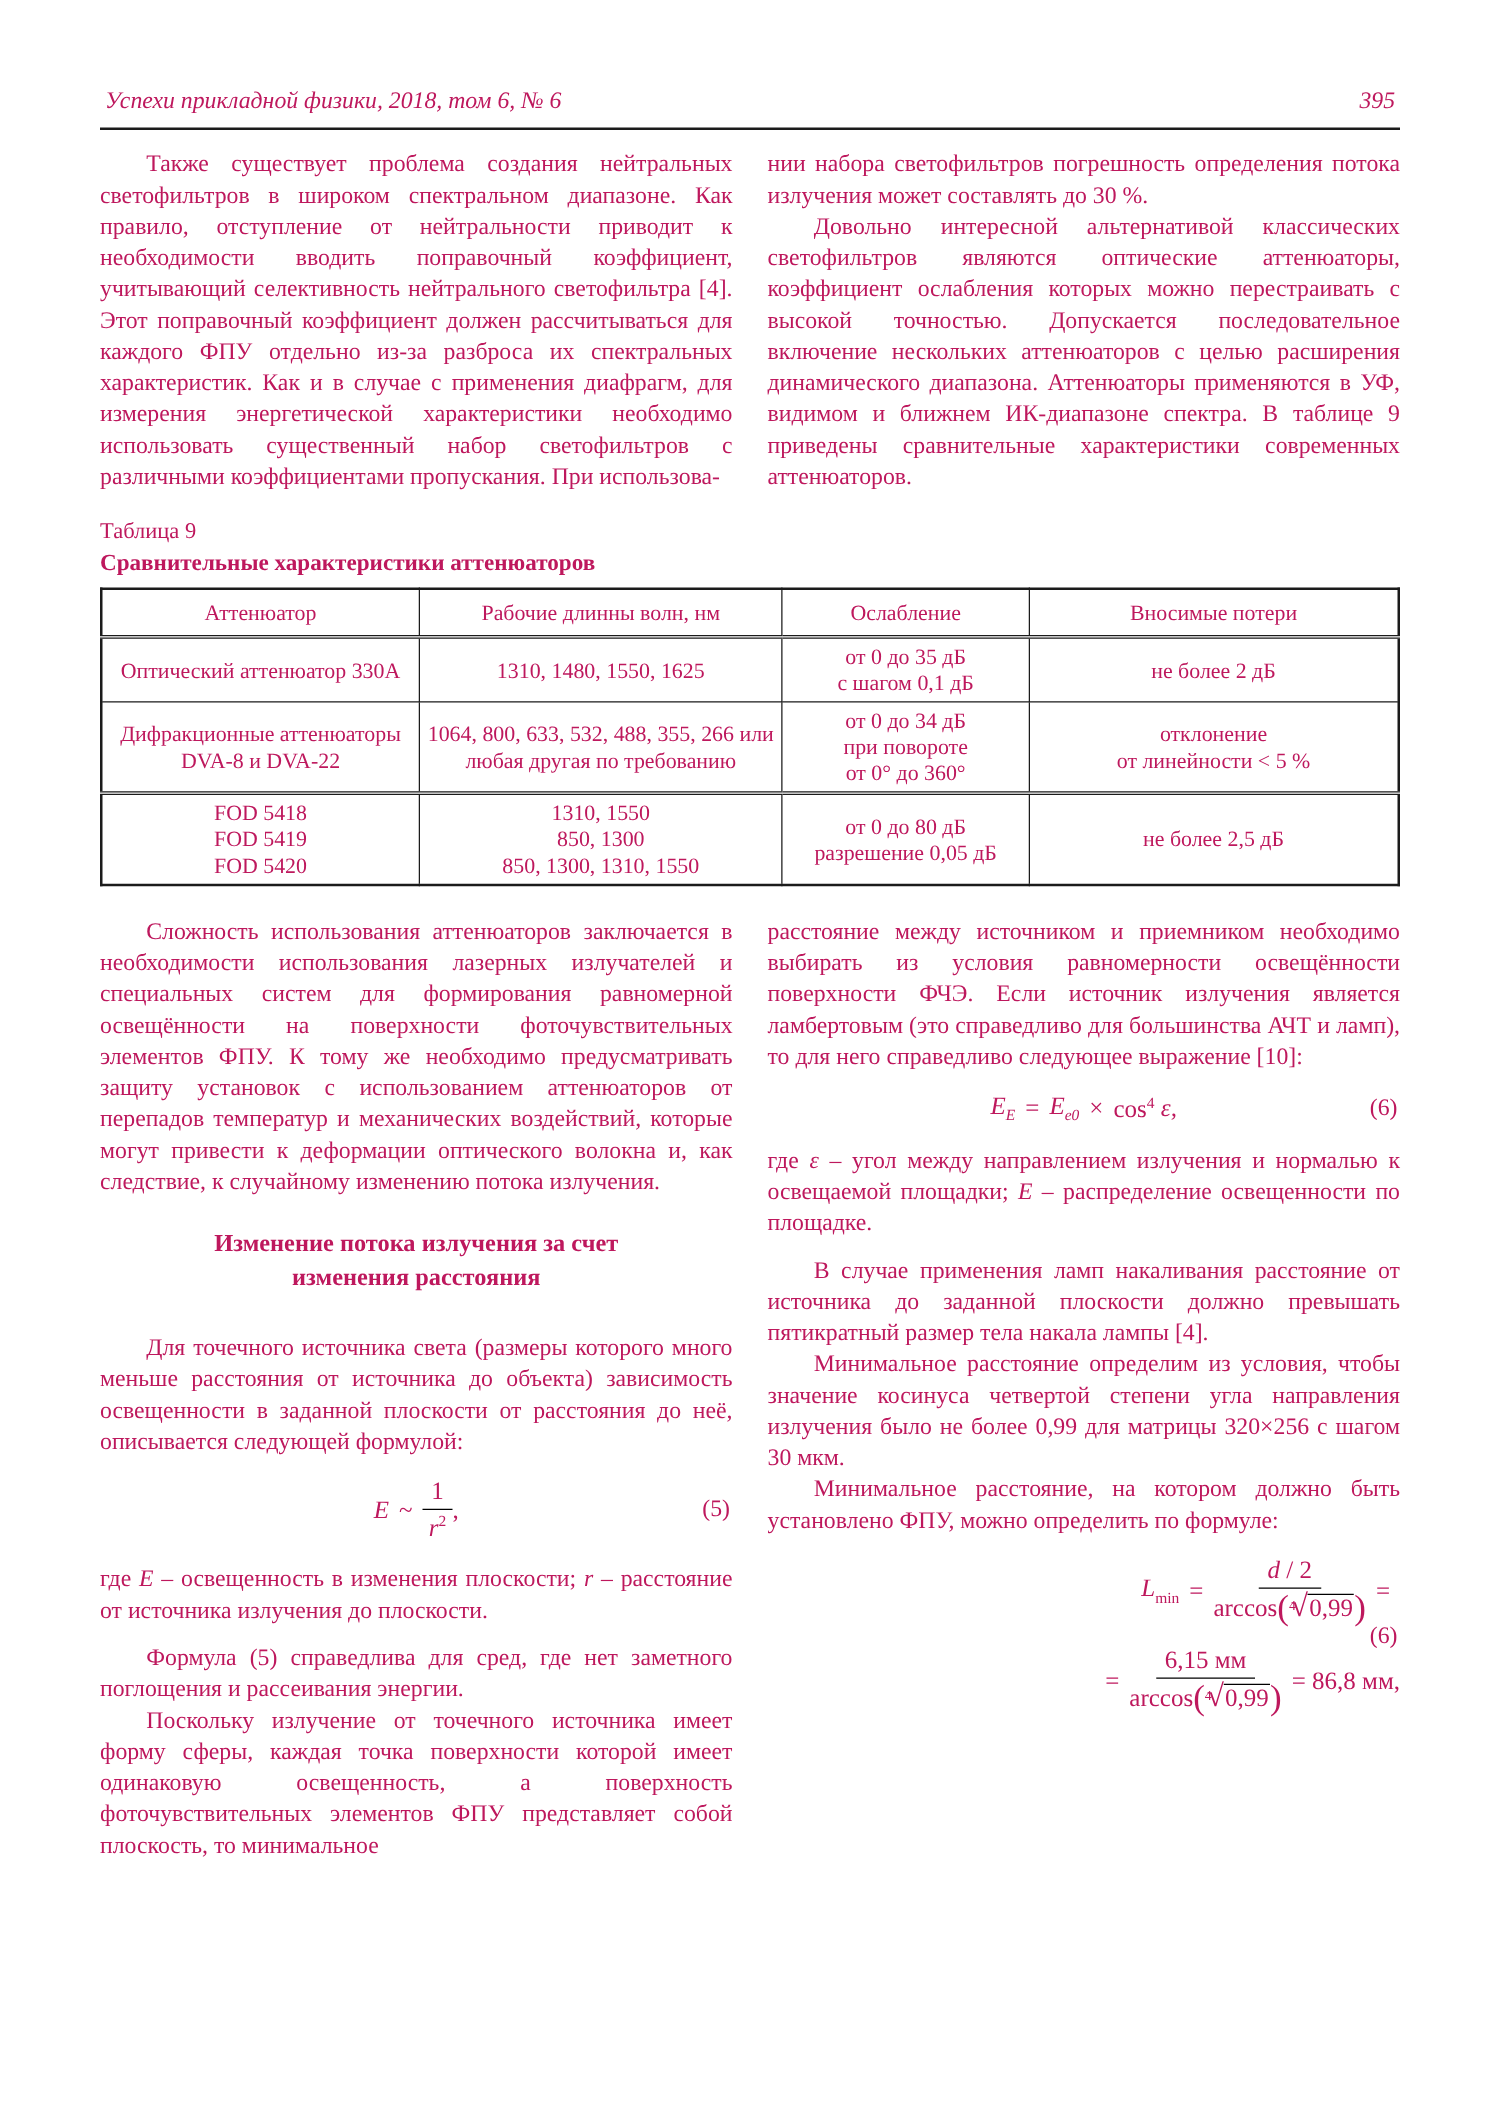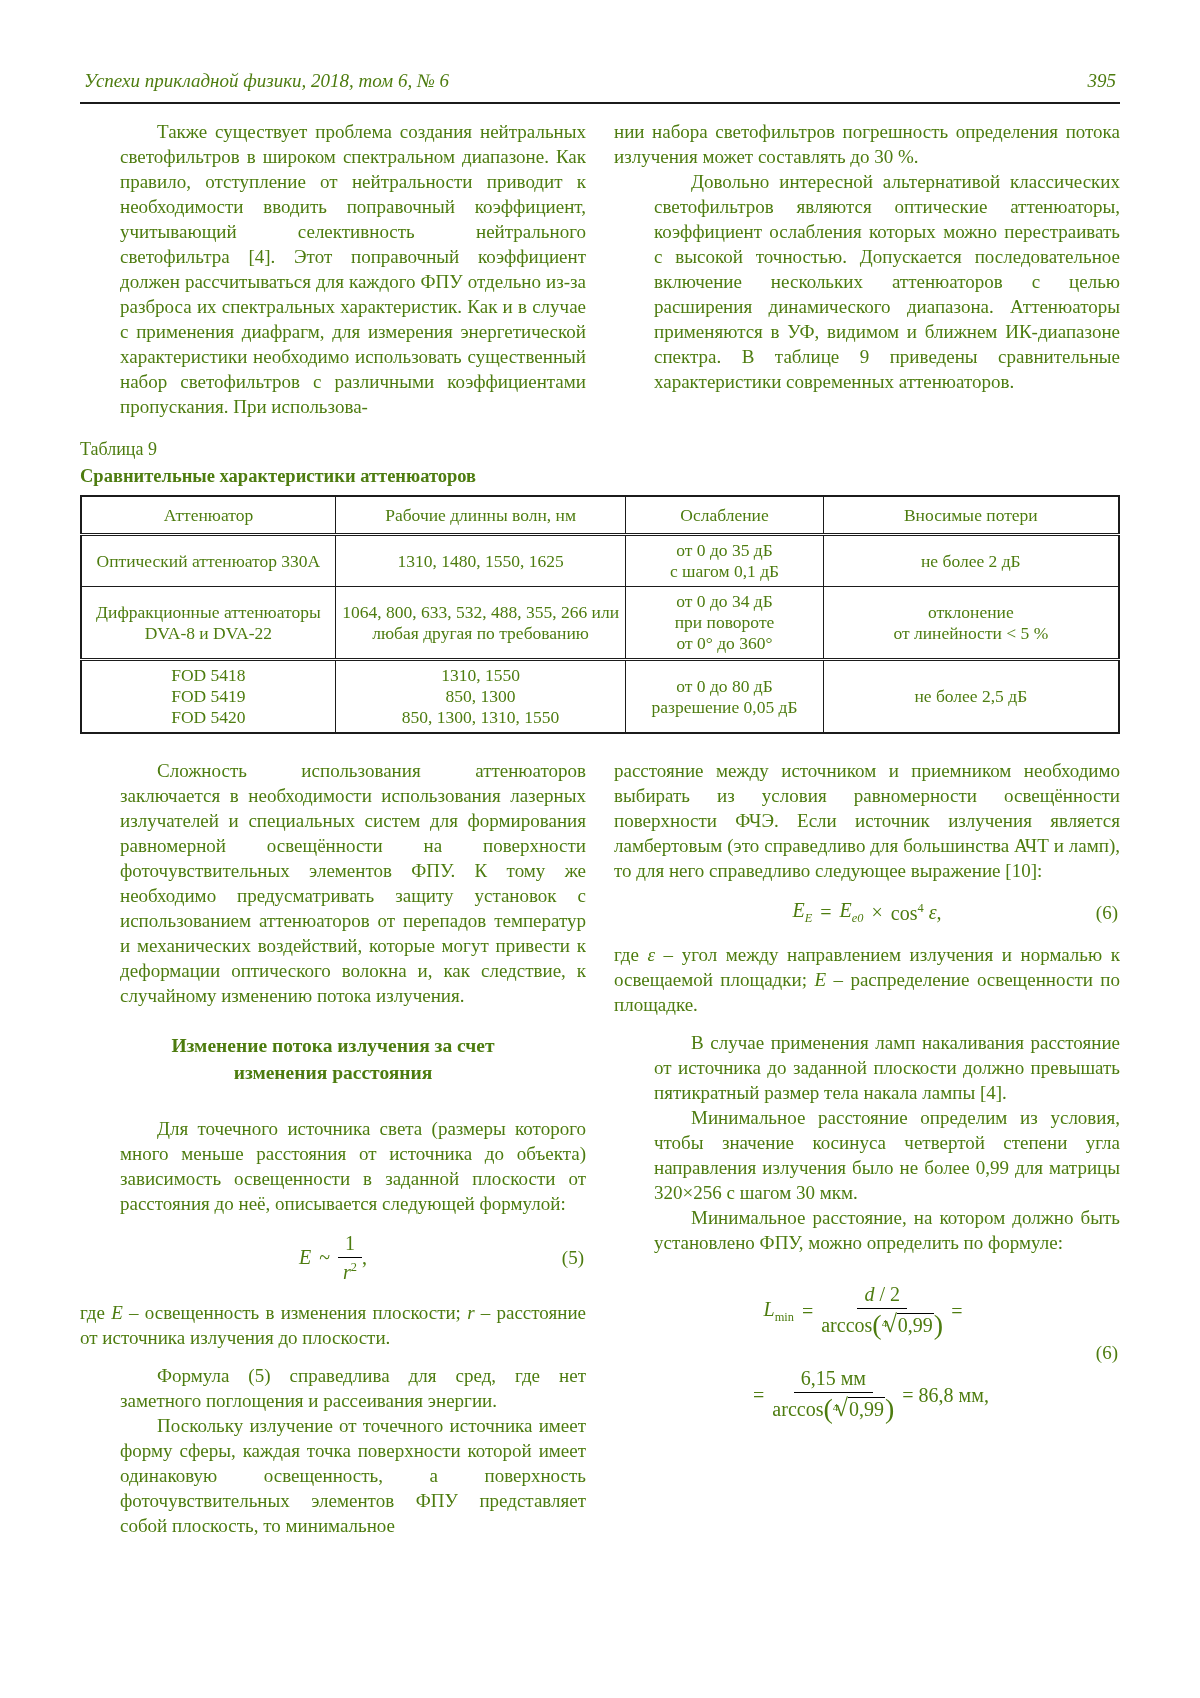--- a/index.html
+++ b/index.html
@@ -1,35 +1,35 @@
 <!DOCTYPE html>
 <html lang="ru"><head>
 <meta charset="utf-8">
 <style>
   html,body{margin:0;padding:0;background:#e8e8e8;}
   .page{
     width:1200px;height:1698px;box-sizing:border-box;
-    margin:0 auto;background:#ffffff;color:#4d7c0f;
+    margin:0 auto;background:#ffffff;color:#be185d;
     padding:70px 80px 30px;
     font-family:"Liberation Serif","DejaVu Serif",serif;
     overflow:hidden;position:relative;
   }
   
   .header{
     display:flex;justify-content:space-between;align-items:baseline;
     font-style:italic;font-size:19px;
     padding:0 4px 10px 4px;border-bottom:2.5px solid #1b1b1b;
   }
   
   .cols{display:flex;gap:28px;}
   .col{flex:1 1 0;min-width:0;}
   .sec1{margin-top:15px;}
   .sec2{margin-top:24px;}
   .para{font-size:19px;line-height:25px;text-align:justify;margin:0;}
-  .indent{text-indent:37px;margin-left:40px;}
+  .indent{text-indent:37px;}
   .gap-top{margin-top:13px;}
   .sec-heading{
     font-size:19.5px;font-weight:bold;text-align:center;
     line-height:27px;margin:24px 8px 30px;white-space:pre-line;
   }
   
   .table-label{font-size:18px;text-align:left;margin-top:20px;}
   .table-title{font-size:18.5px;font-weight:bold;text-align:left;margin:6px 0 8px;}
   table.attn{
     width:100%;border-collapse:collapse;font-size:17.5px;line-height:21px;
@@ -37,21 +37,21 @@
   }
   table.attn th,table.attn td{
     border:1.3px solid #1b1b1b;padding:4px 6px;text-align:center;
     vertical-align:middle;white-space:pre-line;font-weight:normal;
   }
   table.attn thead th{border-bottom:3px double #1b1b1b;height:28px;}
   table.attn tr.dbl td{border-top:3px double #1b1b1b;}
   
   .formula{position:relative;display:flex;justify-content:center;align-items:center;margin:16px 0;font-size:20px;}
   .formula-block{position:relative;margin:14px 0;}
-  .fline{display:flex;justify-content:center;align-items:center;margin:28px 0;font-size:20px;}
+  .fline{display:flex;justify-content:flex-end;align-items:center;margin:16px 0;font-size:20px;}
   .eqno{position:absolute;right:2px;top:50%;transform:translateY(-50%);font-size:19px;font-style:normal;}
   .mrow{display:inline-flex;align-items:center;}
   .rel{margin:0 8px;}
   .rel-after{margin-left:8px;}
   .arg{margin-left:5px;}
   .frac{display:inline-flex;flex-direction:column;align-items:center;text-align:center;}
   .frac .num{padding:0 7px 2px;border-bottom:1.4px solid #000;}
   .frac .den{padding-top:2px;}
   .var,.it{font-style:italic;}
   .roman{font-style:normal;}

